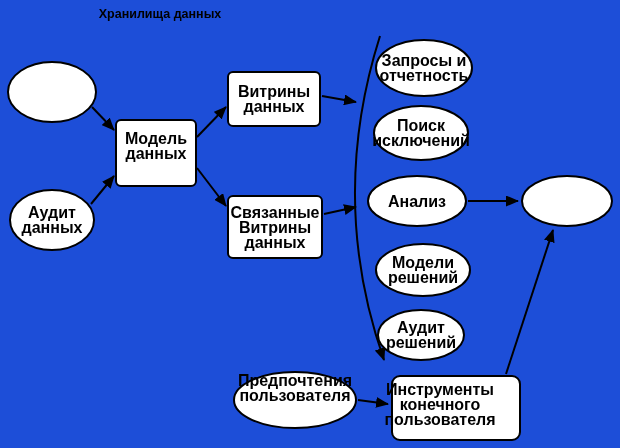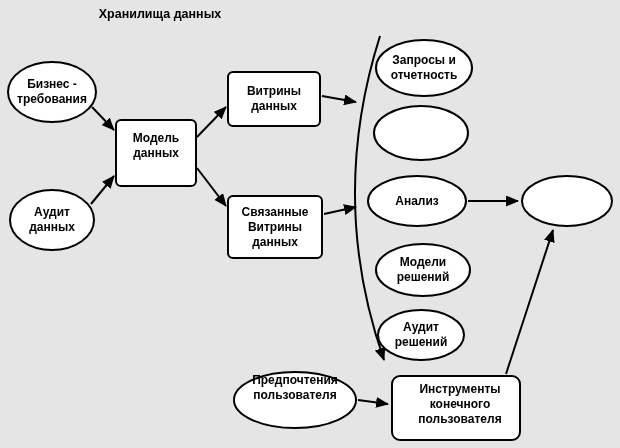--- a/index.html
+++ b/index.html
@@ -4,31 +4,31 @@
 <style>
   html, body { margin: 0; padding: 0; }
   body {
     width: 620px; height: 448px;
     background: #ffffff;
     font-family: "Liberation Sans", sans-serif;
   }
   .canvas {
     position: relative;
     width: 620px; height: 448px;
-    background: #e5e5e5;
+    background: #1d4ed8;
     overflow: hidden;
   }
   .canvas svg { position: absolute; left: 0; top: 0; }
   .lbl {
     position: absolute;
     display: flex; align-items: center; justify-content: center;
     text-align: center;
     white-space: pre-line;
     font-weight: bold;
-    font-size: 12px;
+    font-size: 16px;
     line-height: 15px;
     color: #000000;
     pointer-events: none;
   }
   .hdr {
     position: absolute;
     text-align: center;
     font-weight: bold;
     font-size: 12.5px;
     color: #000000;
@@ -67,37 +67,37 @@
     <ellipse cx="417" cy="201" rx="49" ry="25" fill="#fff" stroke="#000" stroke-width="2"></ellipse>
     <ellipse cx="423" cy="270" rx="47" ry="26" fill="#fff" stroke="#000" stroke-width="2"></ellipse>
     <ellipse cx="421" cy="335" rx="43" ry="25" fill="#fff" stroke="#000" stroke-width="2"></ellipse>
     <ellipse cx="567" cy="201" rx="45" ry="25" fill="#fff" stroke="#000" stroke-width="2"></ellipse>
     <ellipse cx="295" cy="400" rx="61" ry="28" fill="#fff" stroke="#000" stroke-width="2"></ellipse>
     <rect x="392" y="376" width="128" height="64" rx="8" fill="#fff" stroke="#000" stroke-width="2"></rect>
   </svg>
 
   <div class="hdr" style="left:60px; top:7px; width:200px;">Хранилища данных</div>
 
-  <div class="lbl" style="left:8px; top:62px; width:88px; height:60px;">Бизнес -
-требования</div>
   <div class="lbl" style="left:10px; top:190px; width:84px; height:60px;">Аудит
 данных</div>
   <div class="lbl" style="left:116px; top:120px; width:80px; height:52px;">Модель
 данных</div>
   <div class="lbl" style="left:228px; top:72px; width:92px; height:54px;">Витрины
 данных</div>
   <div class="lbl" style="left:228px; top:196px; width:94px; height:62px;">Связанные
 Витрины
 данных</div>
   <div class="lbl" style="left:376px; top:40px; width:96px; height:56px;">Запросы и
 отчетность</div>
+  <div class="lbl" style="left:374px; top:106px; width:94px; height:54px;">Поиск
+исключений</div>
   <div class="lbl" style="left:368px; top:176px; width:98px; height:50px;">Анализ</div>
   <div class="lbl" style="left:376px; top:244px; width:94px; height:52px;">Модели
 решений</div>
   <div class="lbl" style="left:378px; top:310px; width:86px; height:50px;">Аудит
 решений</div>
   <div class="lbl" style="left:234px; top:360px; width:122px; height:56px;">Предпочтения
 пользователя</div>
-  <div class="lbl" style="left:396px; top:376px; width:128px; height:56px;">Инструменты
+  <div class="lbl" style="left:376px; top:376px; width:128px; height:56px;">Инструменты
 конечного
 пользователя</div>
 
 </div>
 
 </body></html>

